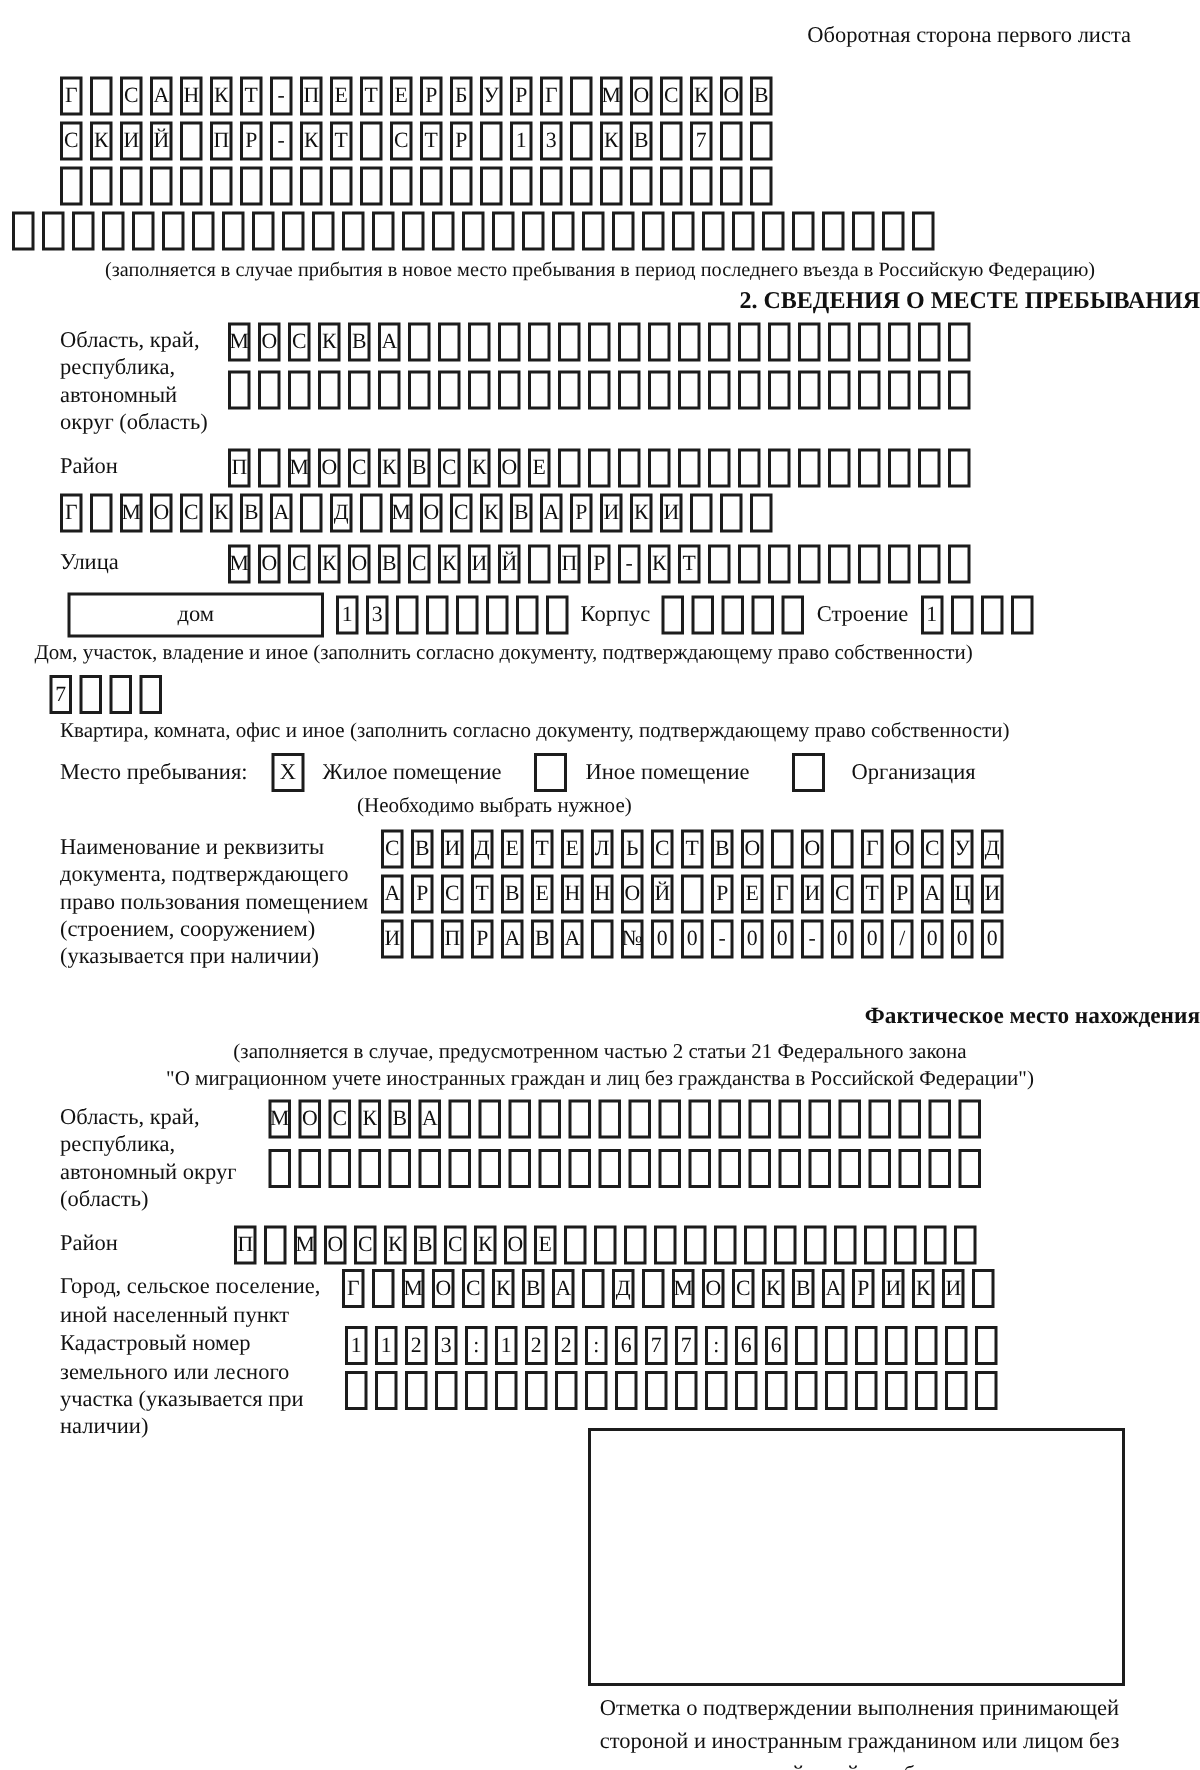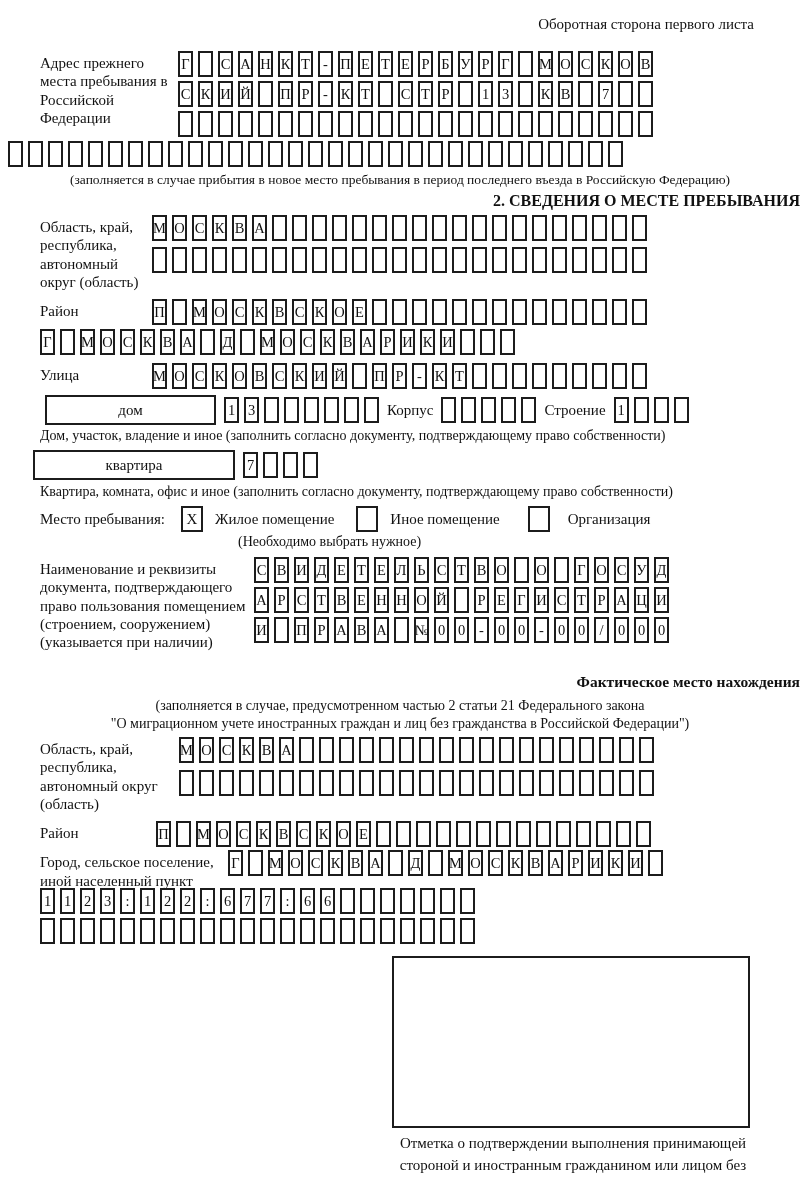--- a/index.html
+++ b/index.html
@@ -36,21 +36,20 @@
   .stamp-box { width:358px; height:172px; border:2px solid #1c1c1c; }
   .stamp-caption { margin-top:5px; text-align:center; font-size:15px; line-height:1.45; }
   .oflow { overflow:visible; }
 </style>
 </head>
 <body>
 
 <div class="header-note">Оборотная сторона первого листа</div>
 
 <div class="frow" style="margin-top:18px;">
-  <div class="flabel" style="width:138px;">Адрес прежнего места пребывания в Российской Федерации</div>
   <div class="rows">
     <div class="cells">
         <span class="cell">Г</span>
         <span class="cell"></span>
         <span class="cell">С</span>
         <span class="cell">А</span>
         <span class="cell">Н</span>
         <span class="cell">К</span>
         <span class="cell">Т</span>
         <span class="cell">-</span>
@@ -334,24 +333,23 @@
       <span class="cell"></span>
     </div>
   <div class="inline-label" style="padding-top:0;">Строение</div>
   <div class="cells">
       <span class="cell">1</span>
       <span class="cell"></span>
       <span class="cell"></span>
       <span class="cell"></span>
     </div>
 </div>
-<div class="note" style="margin:3px 0 0 40px; font-size:14px;">Дом, участок, владение и иное (заполнить согласно документу, подтверждающему право собственности)</div>
+<div class="note" style="margin:3px 0 0 23px; font-size:14px;">Дом, участок, владение и иное (заполнить согласно документу, подтверждающему право собственности)</div>
 
 <div style="display:flex; align-items:center; margin:6px 0 0 33px; gap:8px;">
-  <div class="widebox" style="width:202px;">квартира</div>
   <div class="cells">
       <span class="cell">7</span>
       <span class="cell"></span>
       <span class="cell"></span>
       <span class="cell"></span>
     </div>
 </div>
 <div class="note" style="margin:4px 0 0 40px; font-size:14px;">Квартира, комната, офис и иное (заполнить согласно документу, подтверждающему право собственности)</div>
 
 <div style="display:flex; align-items:center; margin:6px 0 0 40px;">
@@ -555,20 +553,21 @@
       <span class="cell">А</span>
       <span class="cell">Р</span>
       <span class="cell">И</span>
       <span class="cell">К</span>
       <span class="cell">И</span>
       <span class="cell"></span>
     </div>
 </div>
 
 <div class="frow oflow" style="margin-top:8px; height:58px;">
+  <div class="flabel" style="width:190px;">Кадастровый номер земельного или лесного участка (указывается при наличии)</div>
   <div class="rows" style="gap:4px;">
     <div class="cells">
         <span class="cell">1</span>
         <span class="cell">1</span>
         <span class="cell">2</span>
         <span class="cell">3</span>
         <span class="cell">:</span>
         <span class="cell">1</span>
         <span class="cell">2</span>
         <span class="cell">2</span>

